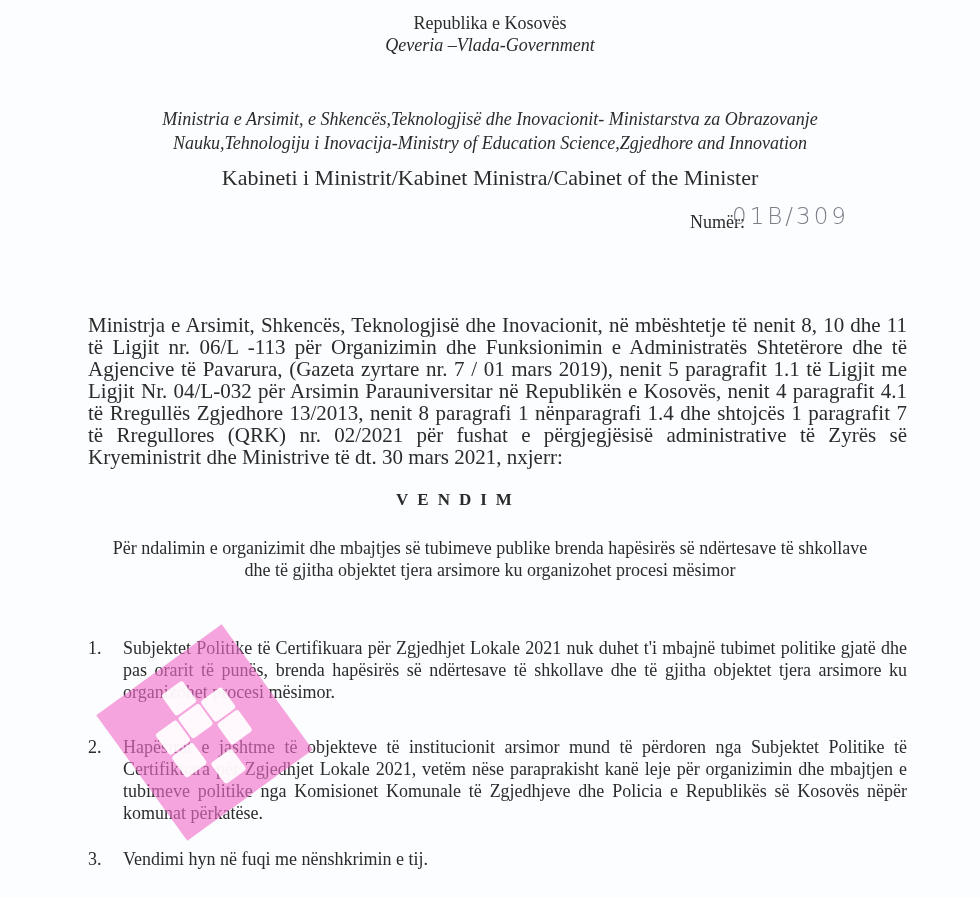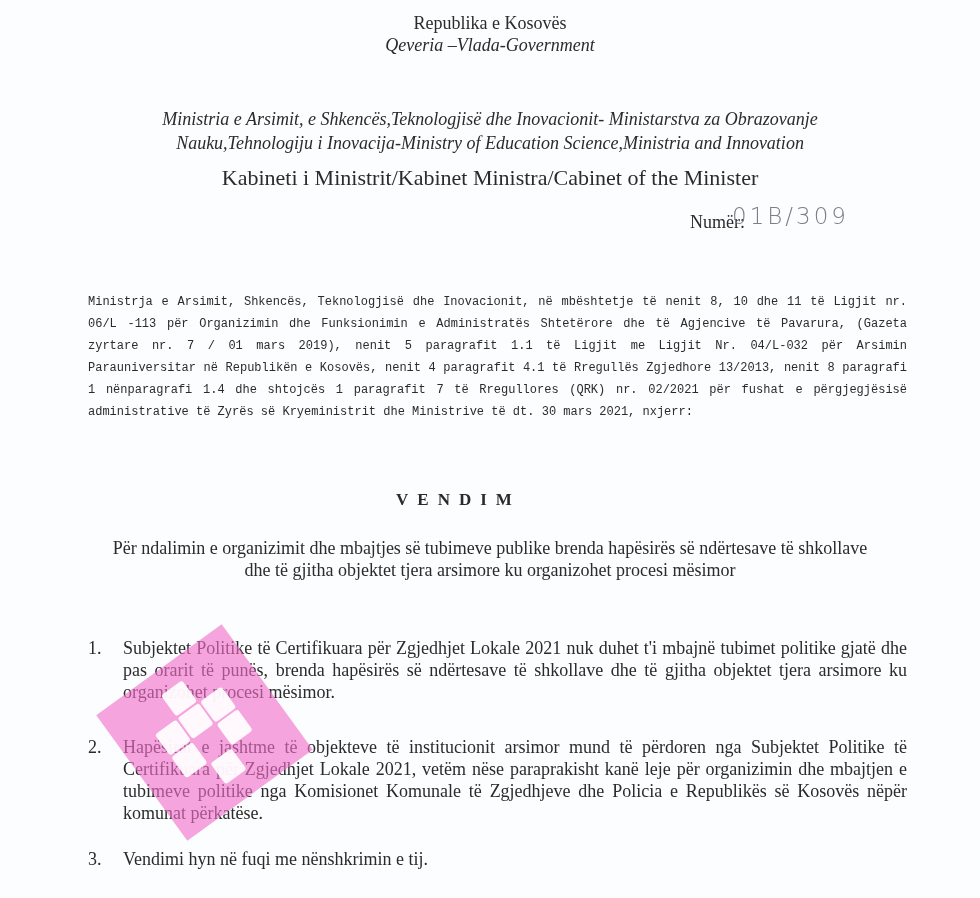--- a/index.html
+++ b/index.html
@@ -78,26 +78,25 @@
     letter-spacing: 2px;
     position: absolute;
     bottom: 1px;
   }
   #ref-number-value { left: 42px; bottom: 4px; font-style: normal; letter-spacing: 3px; }
   #ref-date-value { left: 46px; bottom: -2px; letter-spacing: 3px; }
 
   .body-para {
     position: absolute;
     left: 88px;
-    top: 279px;
+    top: 293px;
     width: 819px;
-    font-size: 12px;
+    font-size: 21px;
     line-height: 22px;
     text-align: justify;
-    font-family: Liberation Mono, monospace;
   }
   #vendim {
     position: absolute;
     top: 490px;
     left: 0;
     width: 908px;
     text-align: center;
     font-weight: bold;
     font-size: 17px;
     letter-spacing: 9px;
@@ -170,21 +169,21 @@
 
 <div class="page">
 
   <div class="header-block" id="hdr1">
     <div class="hdr-line">Republika e Kosovës</div>
     <div class="hdr-line hdr-italic">Qeveria –Vlada-Government</div>
   </div>
 
   <div id="ministry">
     <div>Ministria e Arsimit, e Shkencës,Teknologjisë dhe Inovacionit- Ministarstva za Obrazovanje</div>
-    <div>Nauku,Tehnologiju i Inovacija-Ministry of Education Science,Ministria and Innovation</div>
+    <div>Nauku,Tehnologiju i Inovacija-Ministry of Education Science,Zgjedhore and Innovation</div>
   </div>
 
   <div id="cabinet">Kabineti i Ministrit/Kabinet Ministra/Cabinet of the Minister</div>
 
   <div class="ref-block">
     <div class="ref-row">
       <span class="ref-label">Numër:</span>
       <span class="ref-value" id="ref-number-value">01B/309</span>
     </div>
   </div>

